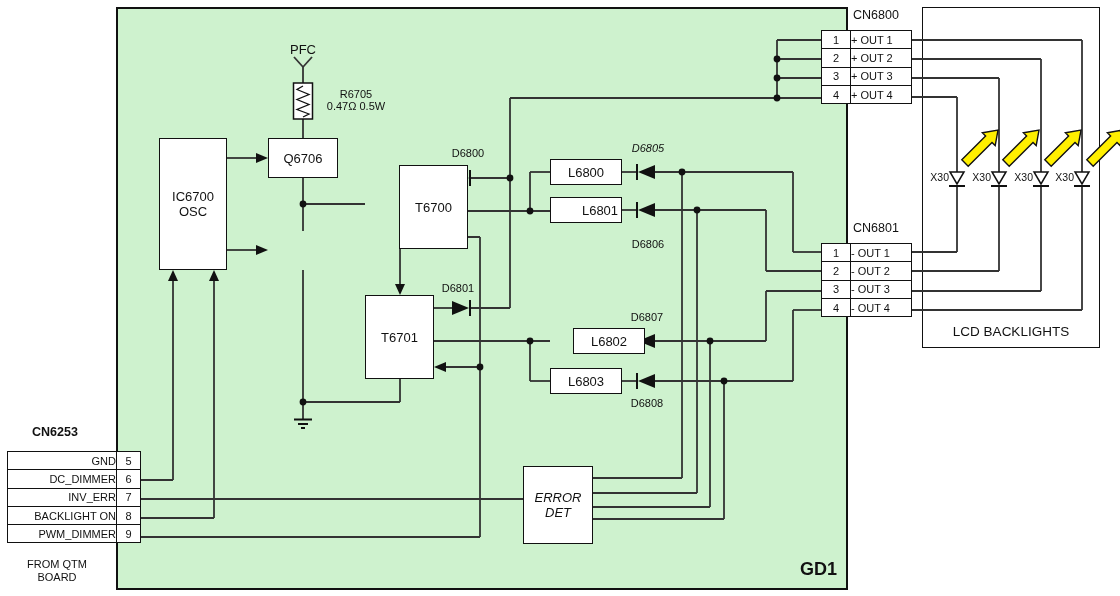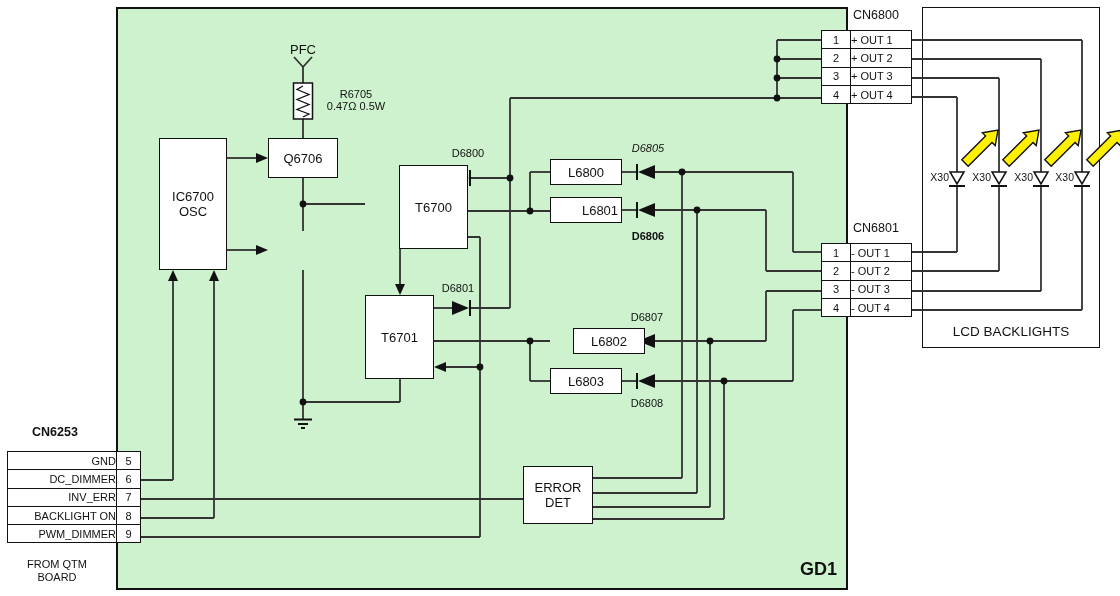--- a/index.html
+++ b/index.html
@@ -262,36 +262,36 @@
   </div>
   <div class="abs box" style="left:550px;top:197px;width:72px;height:26px;padding-left:28px;">
     <span>L6801</span>
   </div>
   <div class="abs box" style="left:550px;top:328px;width:72px;height:26px;margin-left:23px;">
     <span>L6802</span>
   </div>
   <div class="abs box" style="left:550px;top:368px;width:72px;height:26px;">
     <span>L6803</span>
   </div>
-  <div class="abs box" style="left:523px;top:466px;width:70px;height:58px;">
+  <div class="abs box" style="left:523px;top:466px;width:70px;height:78px;font-style:italic;">
     <span>ERROR</span>
     <span>DET</span>
   </div>
 
   <div class="abs lbl" style="left:283px;top:36px;width:40px;font-size:13px;margin-top:8px;">PFC</div>
 
   <div class="abs lbl" style="left:321px;top:88px;width:70px;">
     <span>R6705</span><br>
     <span>0.47Ω 0.5W</span>
   </div>
 
   <div class="abs lbl" style="left:435px;top:147px;width:46px;margin-left:10px;">D6800</div>
   <div class="abs lbl" style="left:435px;top:282px;width:46px;">D6801</div>
   <div class="abs lbl" style="left:625px;top:142px;width:46px;font-style:italic;">D6805</div>
-  <div class="abs lbl" style="left:625px;top:230px;width:46px;font-weight:bold;">D6806</div>
+  <div class="abs lbl" style="left:625px;top:238px;width:46px;">D6806</div>
   <div class="abs lbl" style="left:624px;top:311px;width:46px;">D6807</div>
   <div class="abs lbl" style="left:624px;top:397px;width:46px;">D6808</div>
 
   <div class="abs lbl cnlbl" style="left:853px;top:9px;width:70px;text-align:left;">CN6800</div>
   <div class="abs lbl cnlbl" style="left:853px;top:222px;width:70px;text-align:left;">CN6801</div>
   <div class="abs lbl cnlbl bold" style="left:32px;top:426px;width:70px;text-align:left;">CN6253</div>
 
   <div class="abs lbl" style="left:19px;top:558px;width:76px;line-height:13px;">
     <span>FROM QTM</span><br>
     <span>BOARD</span>

